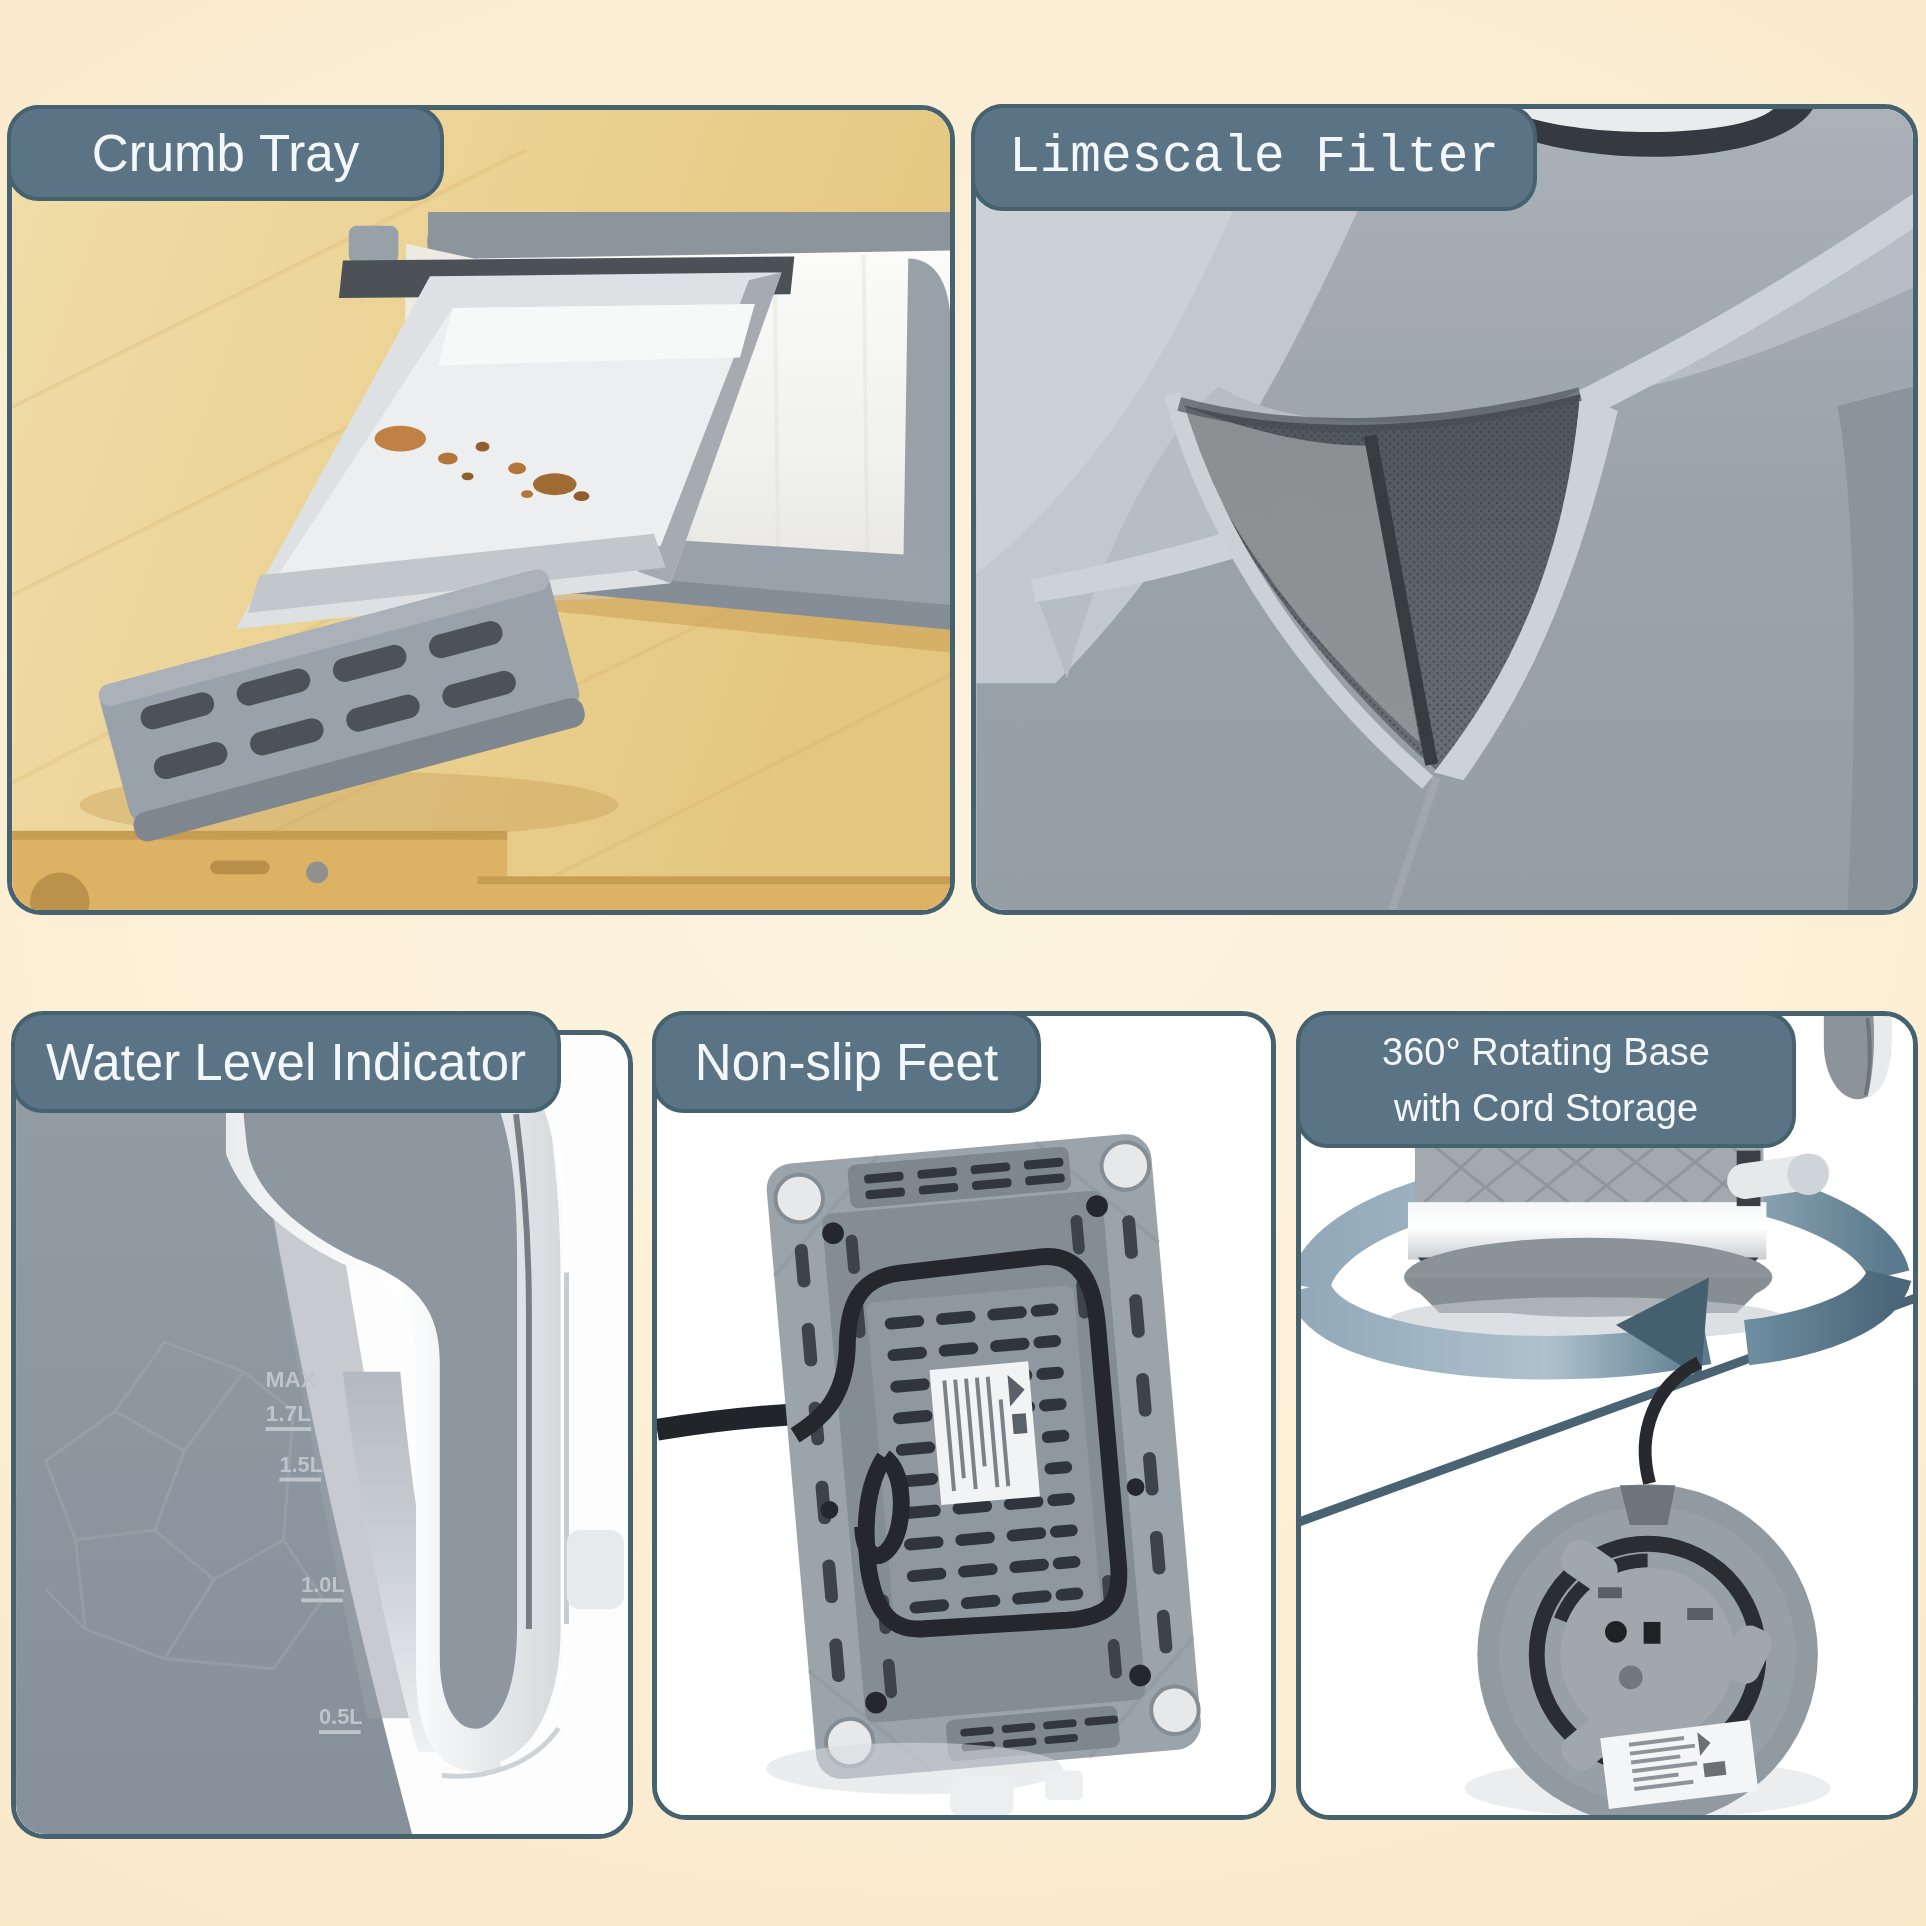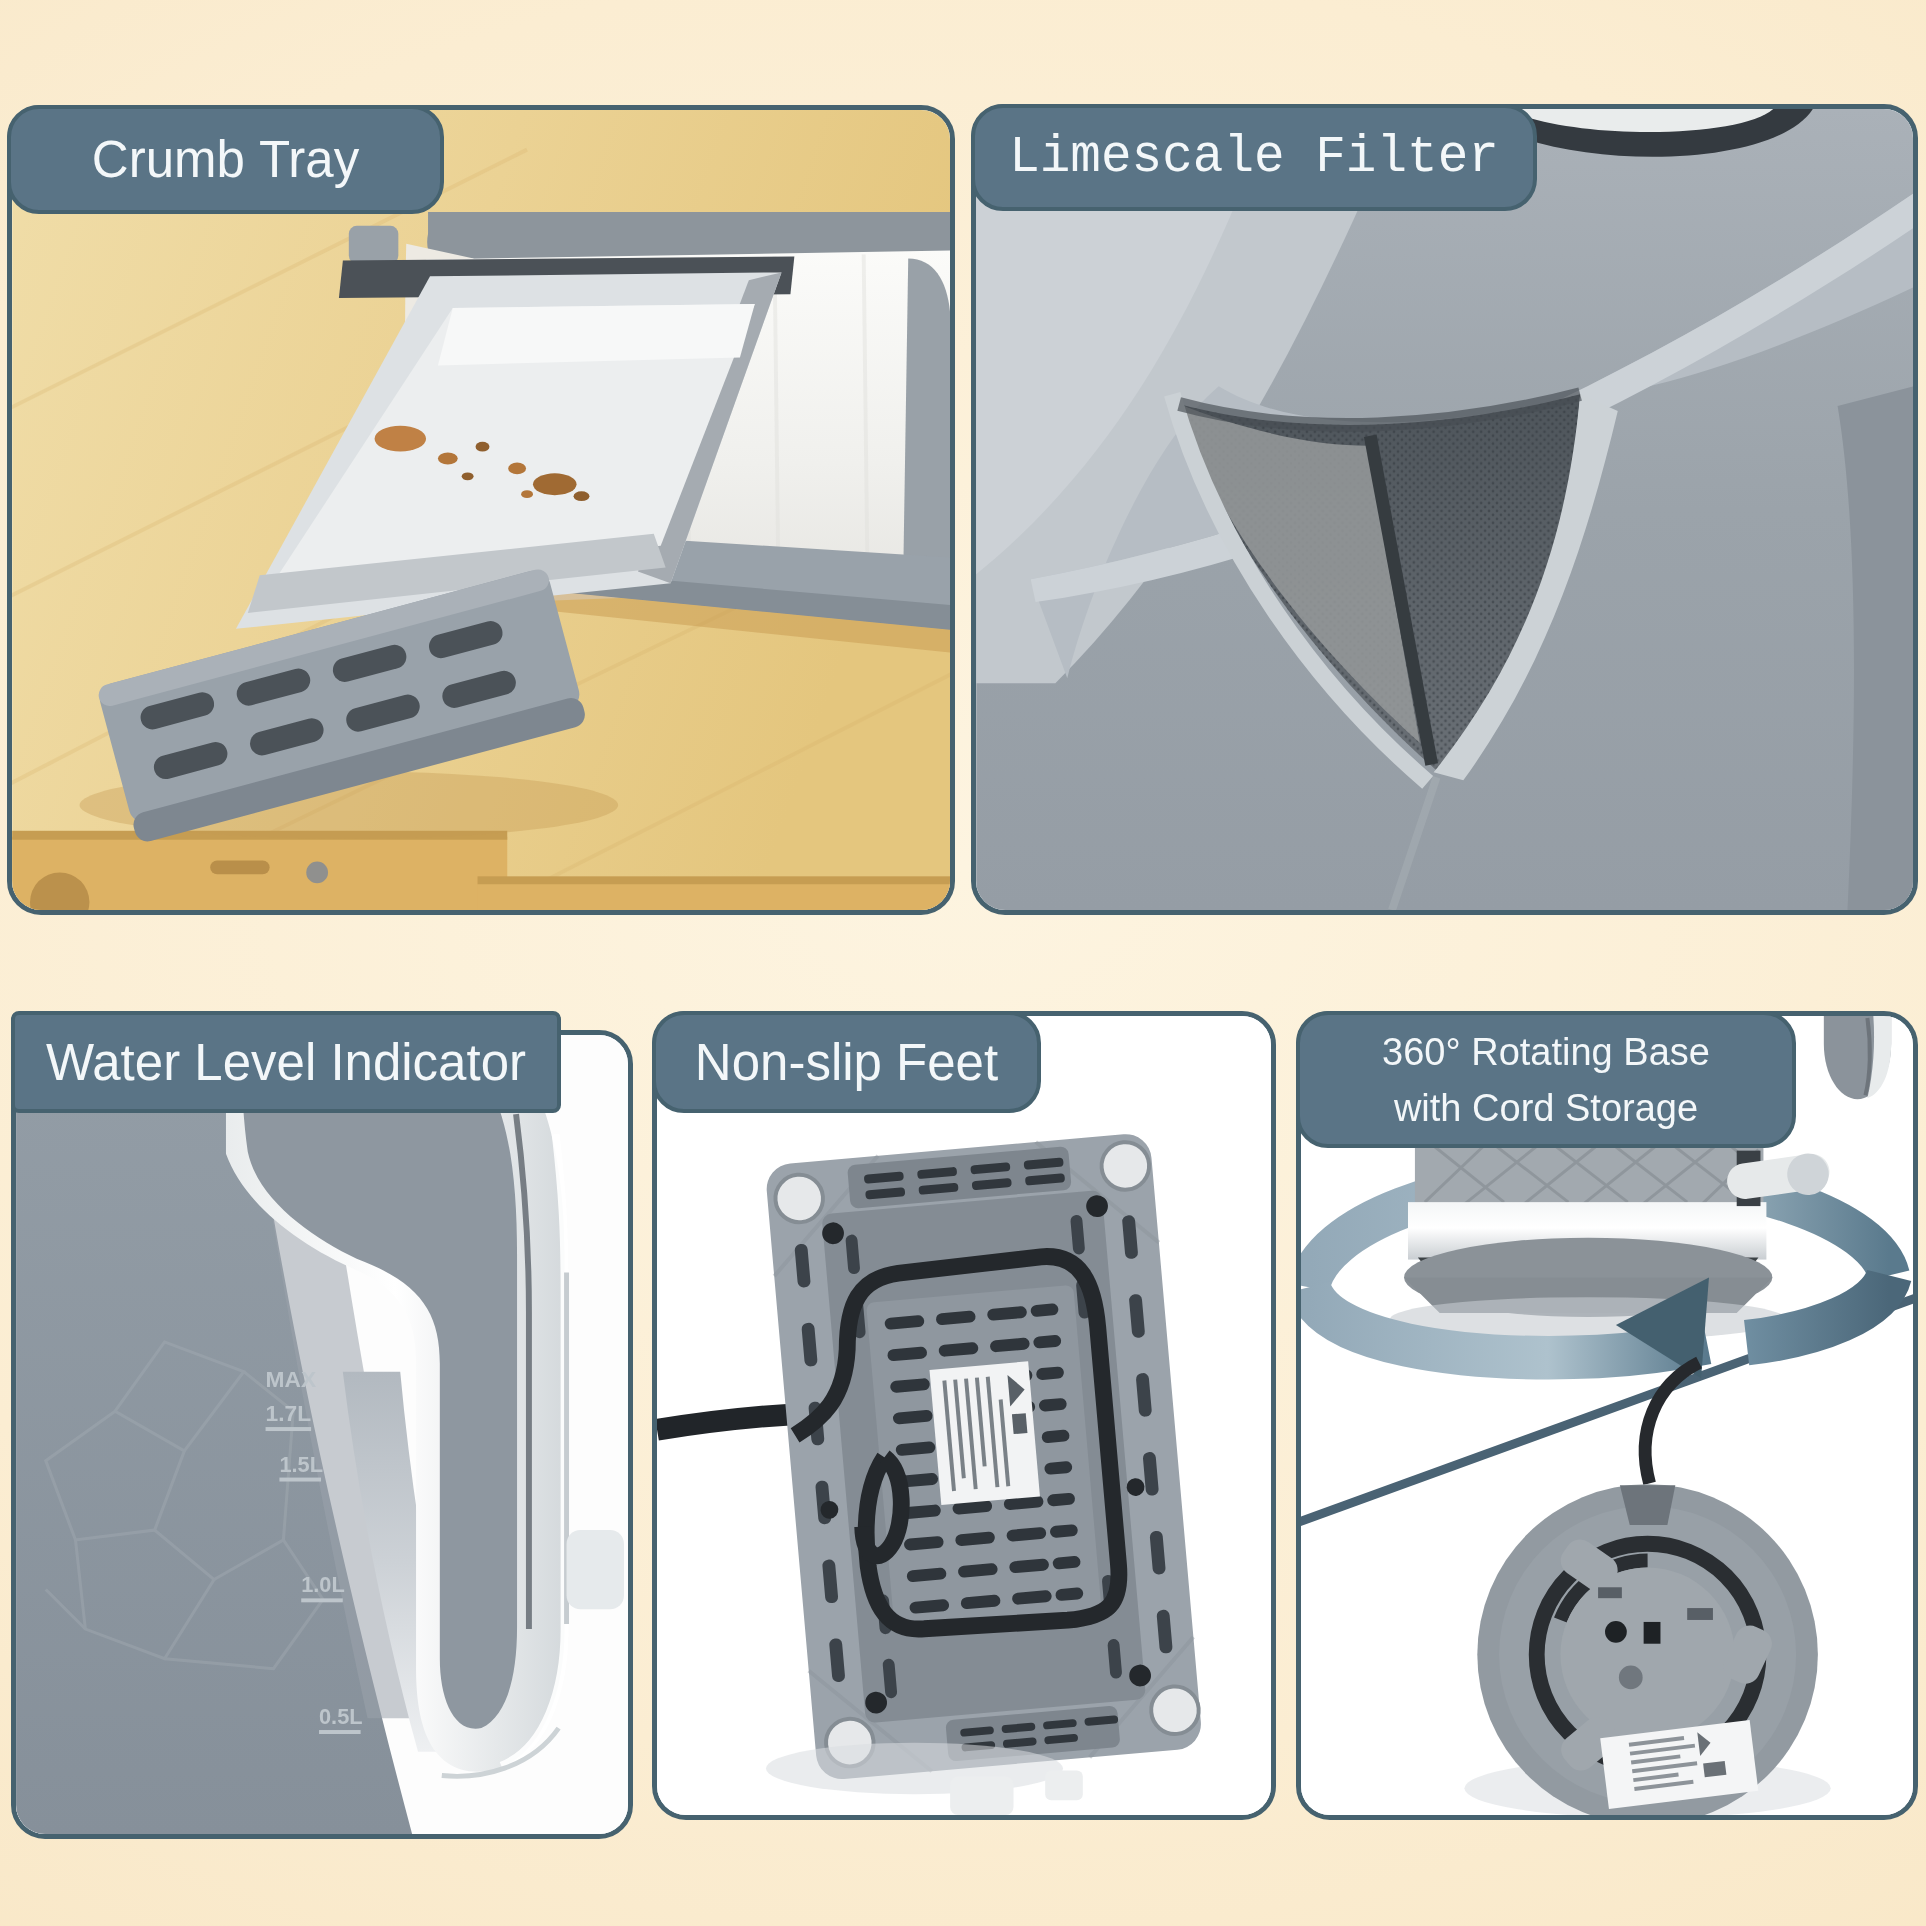--- a/index.html
+++ b/index.html
@@ -427,18 +427,18 @@
         <rect x="-48" y="8" width="46" height="4"></rect>
         <rect x="-48" y="17" width="60" height="4"></rect>
         <path d="M22,-30 L34,-18 L22,-6 Z" fill="#6a7076"></path>
         <rect x="24" y="2" width="22" height="14" fill="#6a7076"></rect>
       </g>
     </g>
   </g>
 </svg>
 </div>
 
-<div class="label" style="left:7px;top:105px;width:437px;height:109px;">Crumb&nbsp;Tray</div>
+<div class="label" style="left:7px;top:105px;width:437px;height:96px;">Crumb&nbsp;Tray</div>
 <div class="label" style="left:971px;top:104px;width:566px;height:107px;font-family:Liberation Mono, monospace;">Limescale&nbsp;Filter</div>
-<div class="label" style="left:11px;top:1011px;width:550px;height:102px;border-radius:8px;">Water&nbsp;Level&nbsp;Indicator</div>
+<div class="label" style="left:11px;top:1011px;width:550px;height:102px;">Water&nbsp;Level&nbsp;Indicator</div>
 <div class="label" style="left:652px;top:1011px;width:389px;height:102px;">Non-slip&nbsp;Feet</div>
 <div class="label" style="left:1296px;top:1011px;width:500px;height:137px;font-size:38px;line-height:56px;">360°&nbsp;Rotating&nbsp;Base<br>with&nbsp;Cord&nbsp;Storage</div>
 
 
 </body></html>

